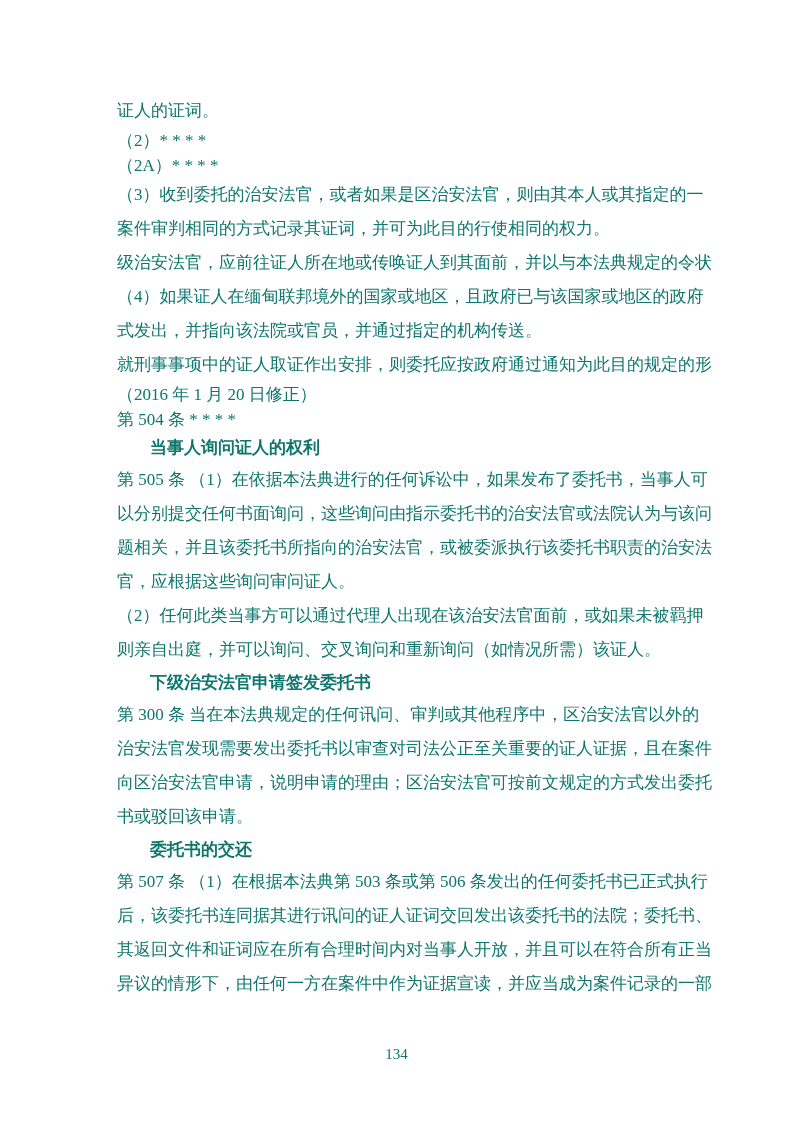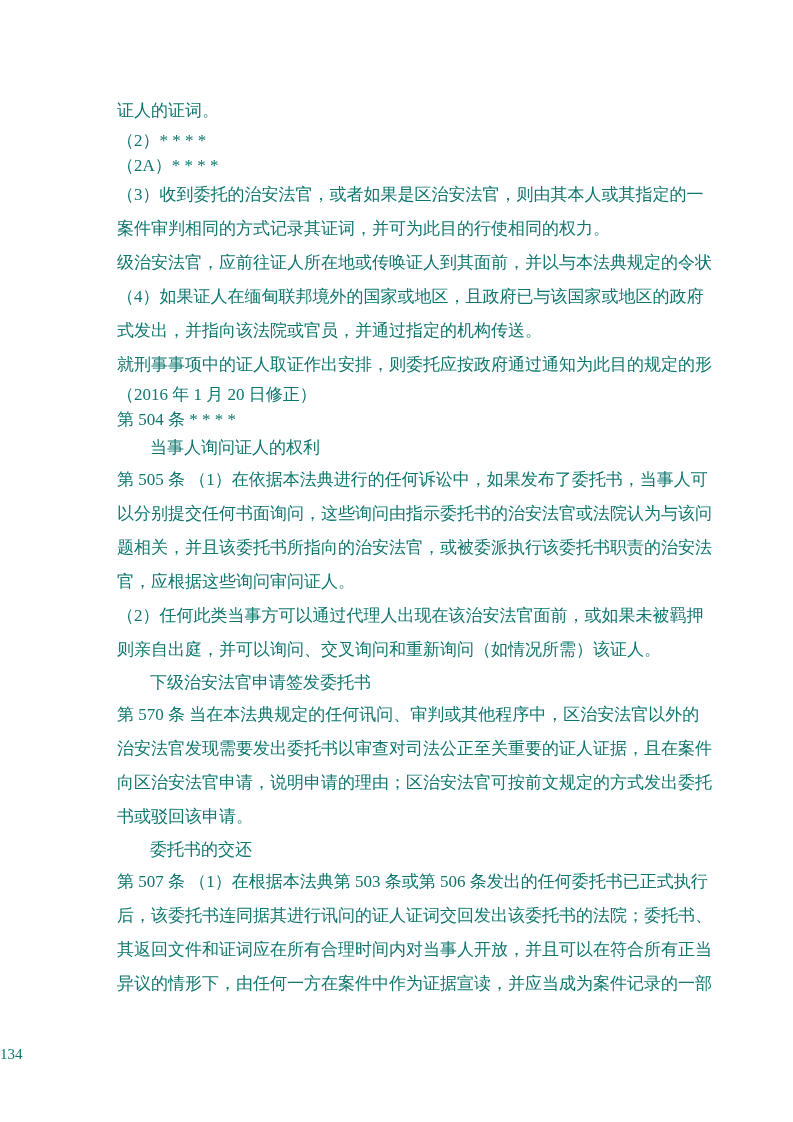--- a/index.html
+++ b/index.html
@@ -25,30 +25,30 @@
   .line {
     font-size: 17px;
     line-height: 34px;
     white-space: nowrap;
     letter-spacing: 0px;
   }
   .line.tight {
     line-height: 25px;
   }
   .line.heading {
-    font-weight: normal;
+    font-weight: bold;
     padding-left: 33px;
     line-height: 31px;
   }
   .page-number {
     position: absolute;
     left: 0;
     top: 1044px;
     width: 100%;
-    text-align: left;
+    text-align: center;
     font-size: 15px;
     line-height: 20px;
   }
 </style>
 </head>
 <body>
 
 <div class="page">
   <div class="content">
     <div class="line">证人的证词。</div>
@@ -63,21 +63,21 @@
     <div class="line tight">（2016 年 1 月 20 日修正）</div>
     <div class="line tight">第 504 条 * * * *</div>
     <div class="line heading">当事人询问证人的权利</div>
     <div class="line">第 505 条 （1）在依据本法典进行的任何诉讼中，如果发布了委托书，当事人可</div>
     <div class="line">以分别提交任何书面询问，这些询问由指示委托书的治安法官或法院认为与该问</div>
     <div class="line">题相关，并且该委托书所指向的治安法官，或被委派执行该委托书职责的治安法</div>
     <div class="line">官，应根据这些询问审问证人。</div>
     <div class="line">（2）任何此类当事方可以通过代理人出现在该治安法官面前，或如果未被羁押</div>
     <div class="line">则亲自出庭，并可以询问、交叉询问和重新询问（如情况所需）该证人。</div>
     <div class="line heading">下级治安法官申请签发委托书</div>
-    <div class="line">第 570 条 当在本法典规定的任何讯问、审判或其他程序中，区治安法官以外的</div>
+    <div class="line">第 300 条 当在本法典规定的任何讯问、审判或其他程序中，区治安法官以外的</div>
     <div class="line">治安法官发现需要发出委托书以审查对司法公正至关重要的证人证据，且在案件</div>
     <div class="line">向区治安法官申请，说明申请的理由；区治安法官可按前文规定的方式发出委托</div>
     <div class="line">书或驳回该申请。</div>
     <div class="line heading">委托书的交还</div>
     <div class="line">第 507 条 （1）在根据本法典第 503 条或第 506 条发出的任何委托书已正式执行</div>
     <div class="line">后，该委托书连同据其进行讯问的证人证词交回发出该委托书的法院；委托书、</div>
     <div class="line">其返回文件和证词应在所有合理时间内对当事人开放，并且可以在符合所有正当</div>
     <div class="line">异议的情形下，由任何一方在案件中作为证据宣读，并应当成为案件记录的一部</div>
   </div>
   <div class="page-number">134</div>

